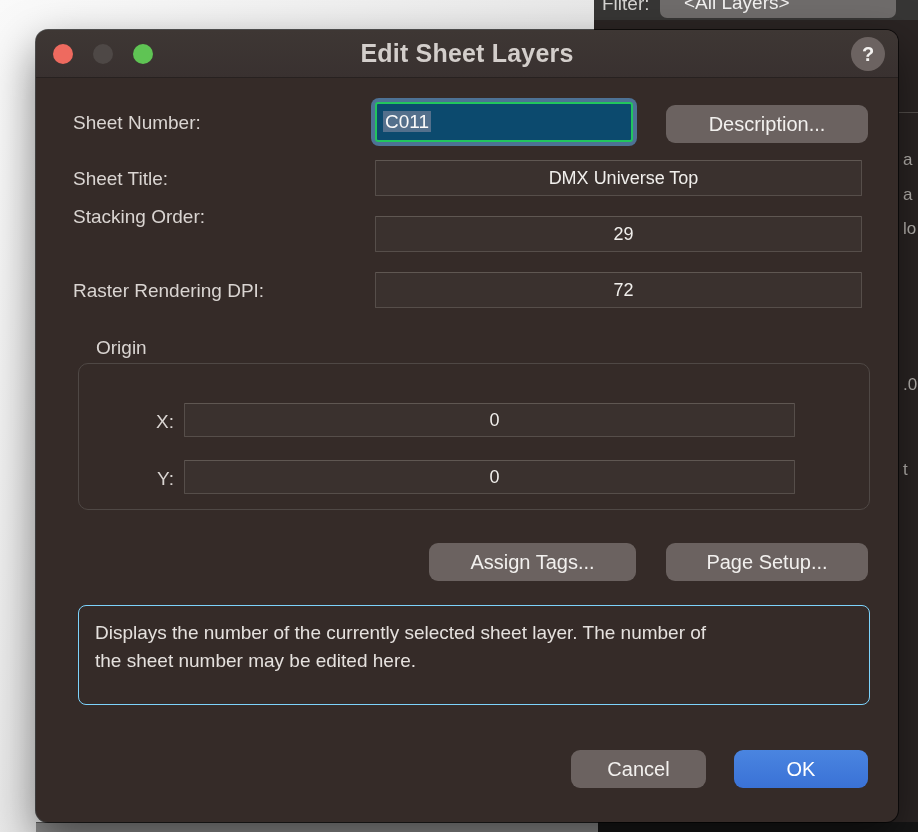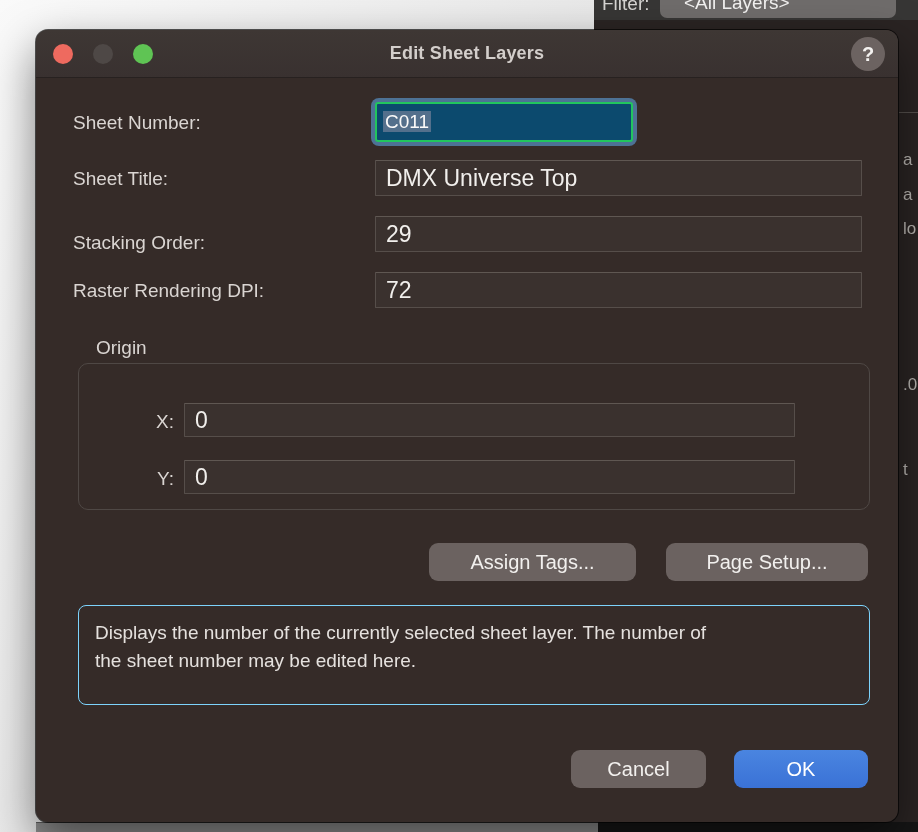--- a/index.html
+++ b/index.html
@@ -35,34 +35,35 @@
     border-radius:12px 12px 0 0;
     display:flex; align-items:center;
   }
   .lights { display:flex; gap:20px; margin-left:17px; }
   .light { width:20px; height:20px; border-radius:50%; }
   .light.red { background:#ee6a5f; }
   .light.gray { background:#4e4846; }
   .light.green { background:#5fc454; }
   .win-title {
     position:absolute; left:0; right:0; text-align:center;
-    font-size:18px; font-weight:700; color:#d3cecb; letter-spacing:.2px;
+    font-size:25px; font-weight:700; color:#d3cecb; letter-spacing:.2px;
   }
   .help-btn {
     position:absolute; right:13px; top:7px; width:34px; height:34px; border-radius:50%;
     background:#6c6361; color:#f4f2f0; font-size:20px; font-weight:700;
     display:flex; align-items:center; justify-content:center; cursor:default;
   }
   
   .lbl { position:absolute; font-size:19px; color:#dad5d2; }
   .field {
     position:absolute; height:36px; background:#3a312e;
     border:1px solid #564e4a; border-top-color:#5f5752;
-    color:#f1efec; font-size:23px; line-height:34px; padding-left:10px;
+    color:#f1efec; font-size:18px; line-height:34px; padding-left:10px;
     border-radius:1px;
+    text-align:center;
   }
   .focus-wrap {
     position:absolute; left:335px; top:68px; width:266px; height:48px;
     background:#4d7295; border-radius:8px; padding:4px;
   }
   .focus-field {
     width:100%; height:100%; background:#0c4a6e; border:2px solid #22c55e;
     border-radius:3px; color:#fbfaf9; font-size:19px; line-height:36px; padding-left:6px;
   }
   .sel { background:#54708c; padding:0 2px; }
@@ -110,25 +111,26 @@
       <div class="light green"></div>
     </div>
     <div class="win-title">Edit Sheet Layers</div>
     <div class="help-btn">?</div>
   </div>
 
   <div class="lbl" style="left:37px; top:82px;text-align:center;">Sheet Number:</div>
   <div class="focus-wrap">
     <div class="focus-field"><span class="sel">C011</span></div>
   </div>
+  <button class="btn" style="left:630px; top:75px; width:202px;">Description...</button>
 
   <div class="lbl" style="left:37px; top:138px;">Sheet Title:</div>
   <div class="field" style="left:339px; top:130px; width:487px;">DMX Universe Top</div>
 
-  <div class="lbl" style="left:37px; top:202px;text-align:right;">Stacking Order:</div>
+  <div class="lbl" style="left:37px; top:176px;text-align:right;">Stacking Order:</div>
   <div class="field" style="left:339px; top:186px; width:487px;">29</div>
 
   <div class="lbl" style="left:37px; top:250px;">Raster Rendering DPI:</div>
   <div class="field" style="left:339px; top:242px; width:487px;">72</div>
 
   <div class="lbl" style="left:60px; top:307px;">Origin</div>
   <div class="groupbox">
     <div class="lbl" style="left:45px; top:47px; width:50px; text-align:right;">X:</div>
     <div class="field" style="left:105px; top:39px; width:611px; height:34px; line-height:32px;">0</div>
     <div class="lbl" style="left:45px; top:104px; width:50px; text-align:right;">Y:</div>

